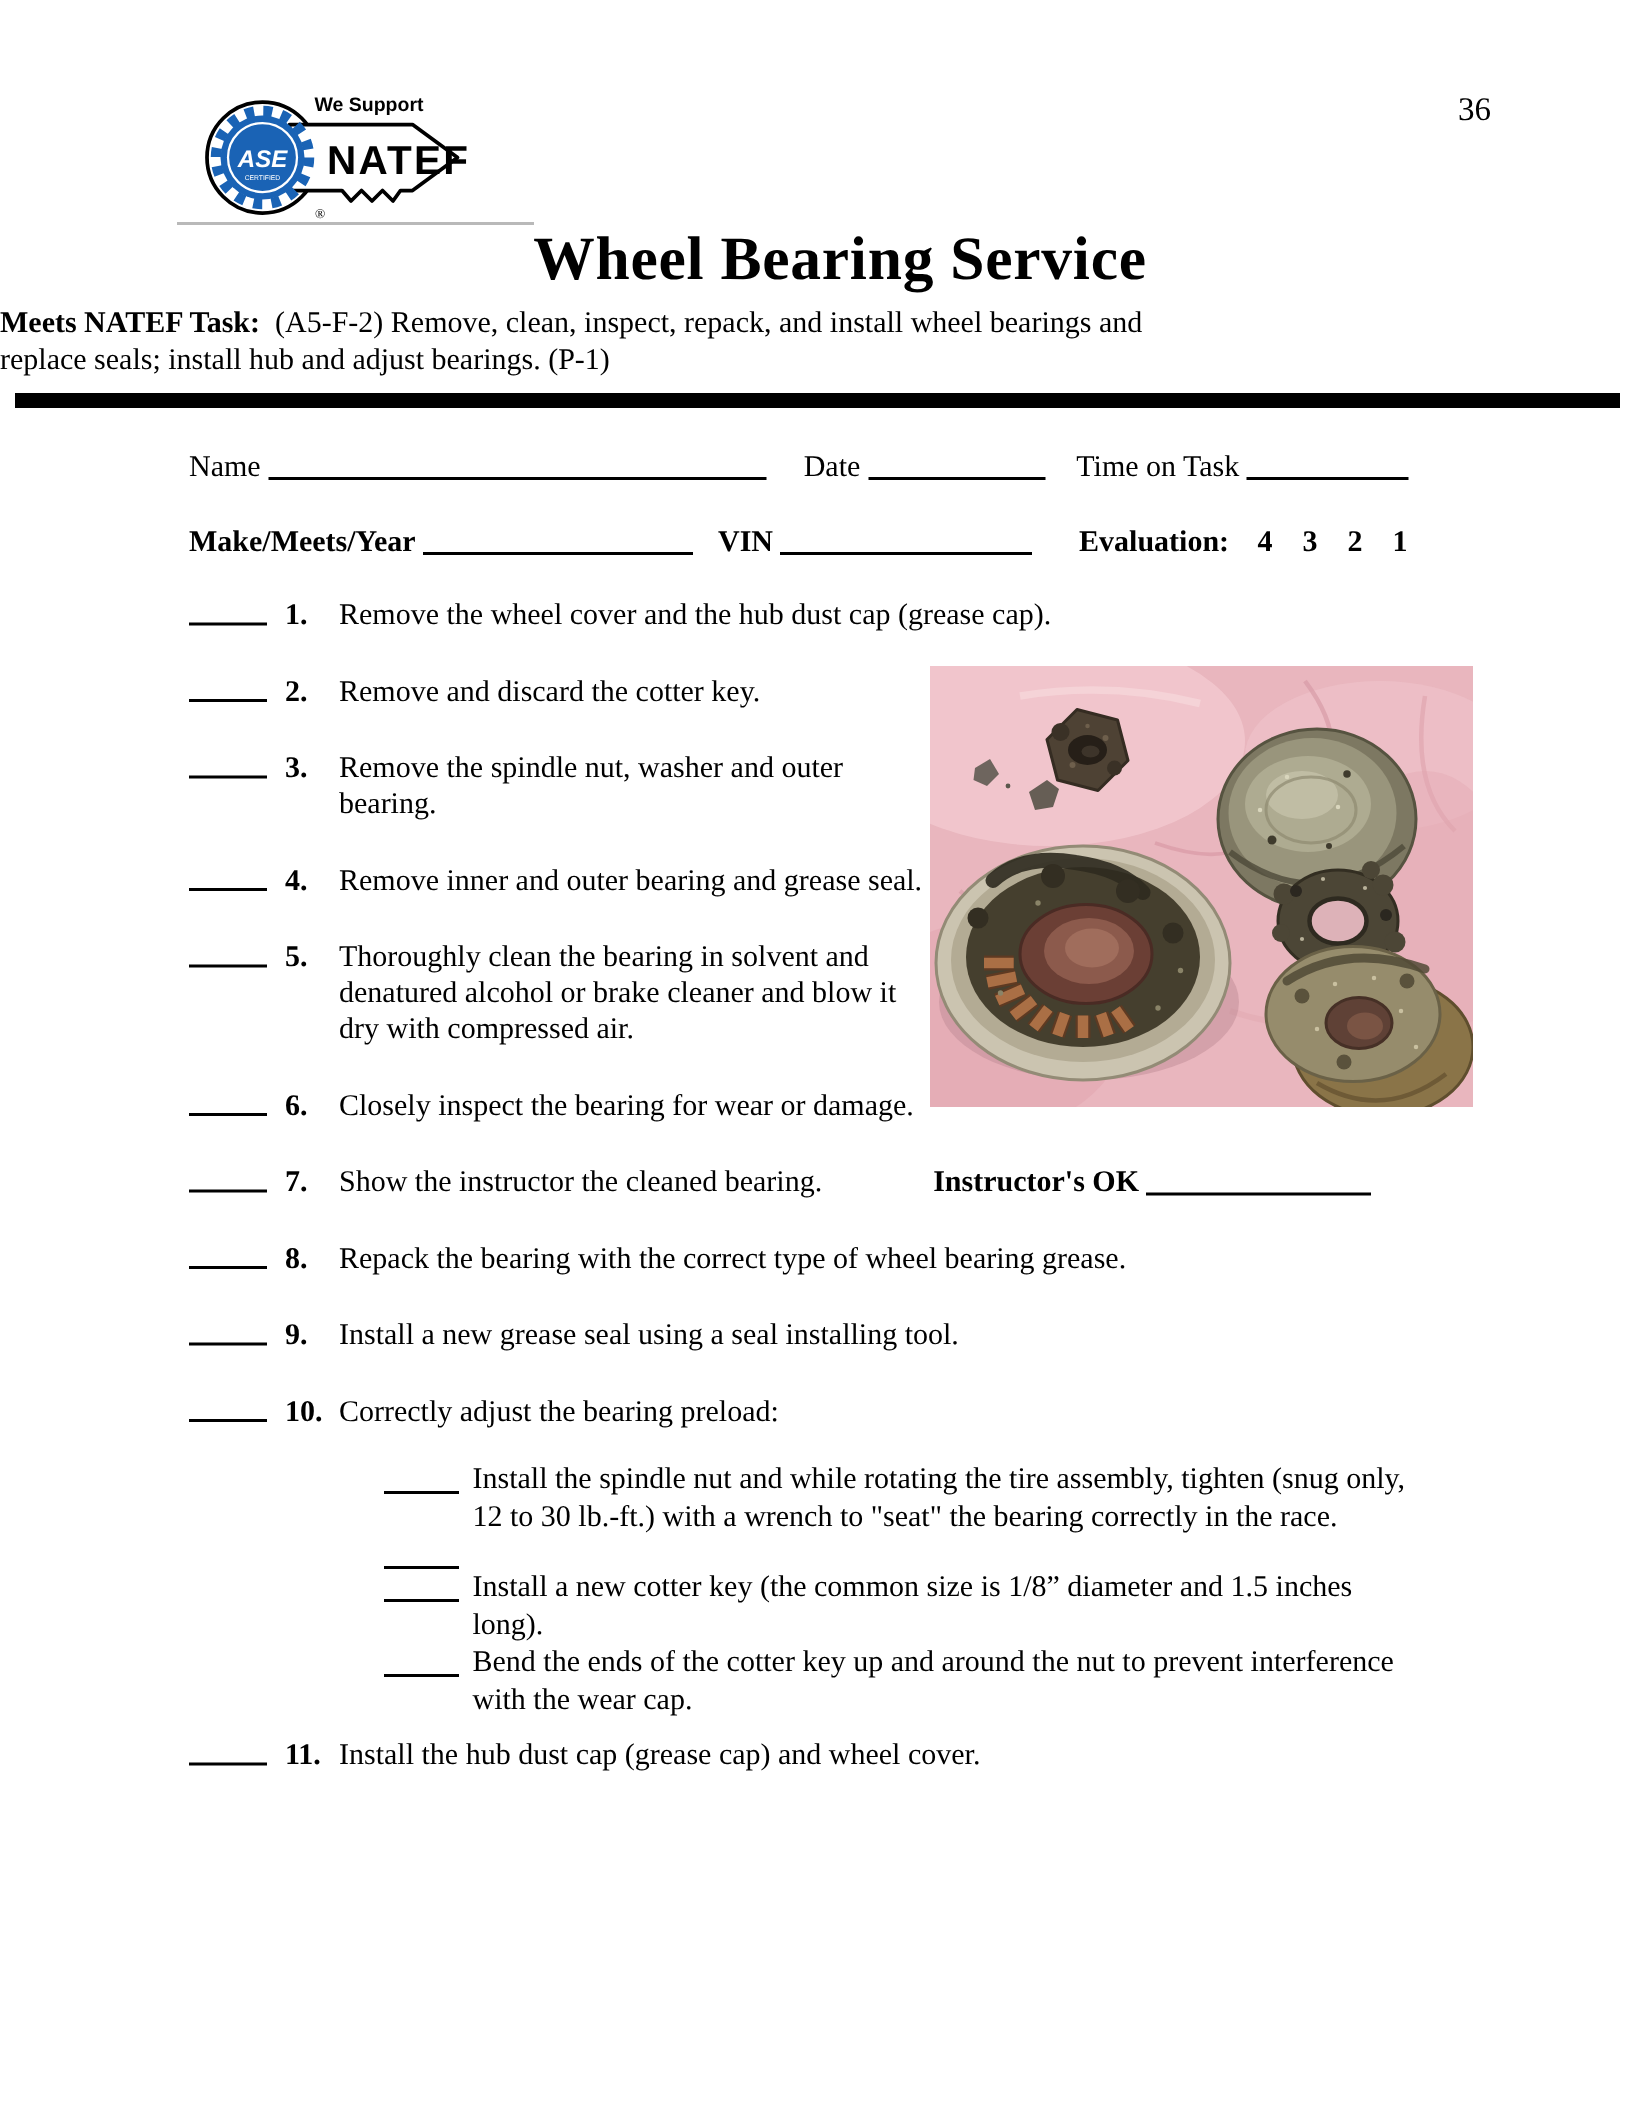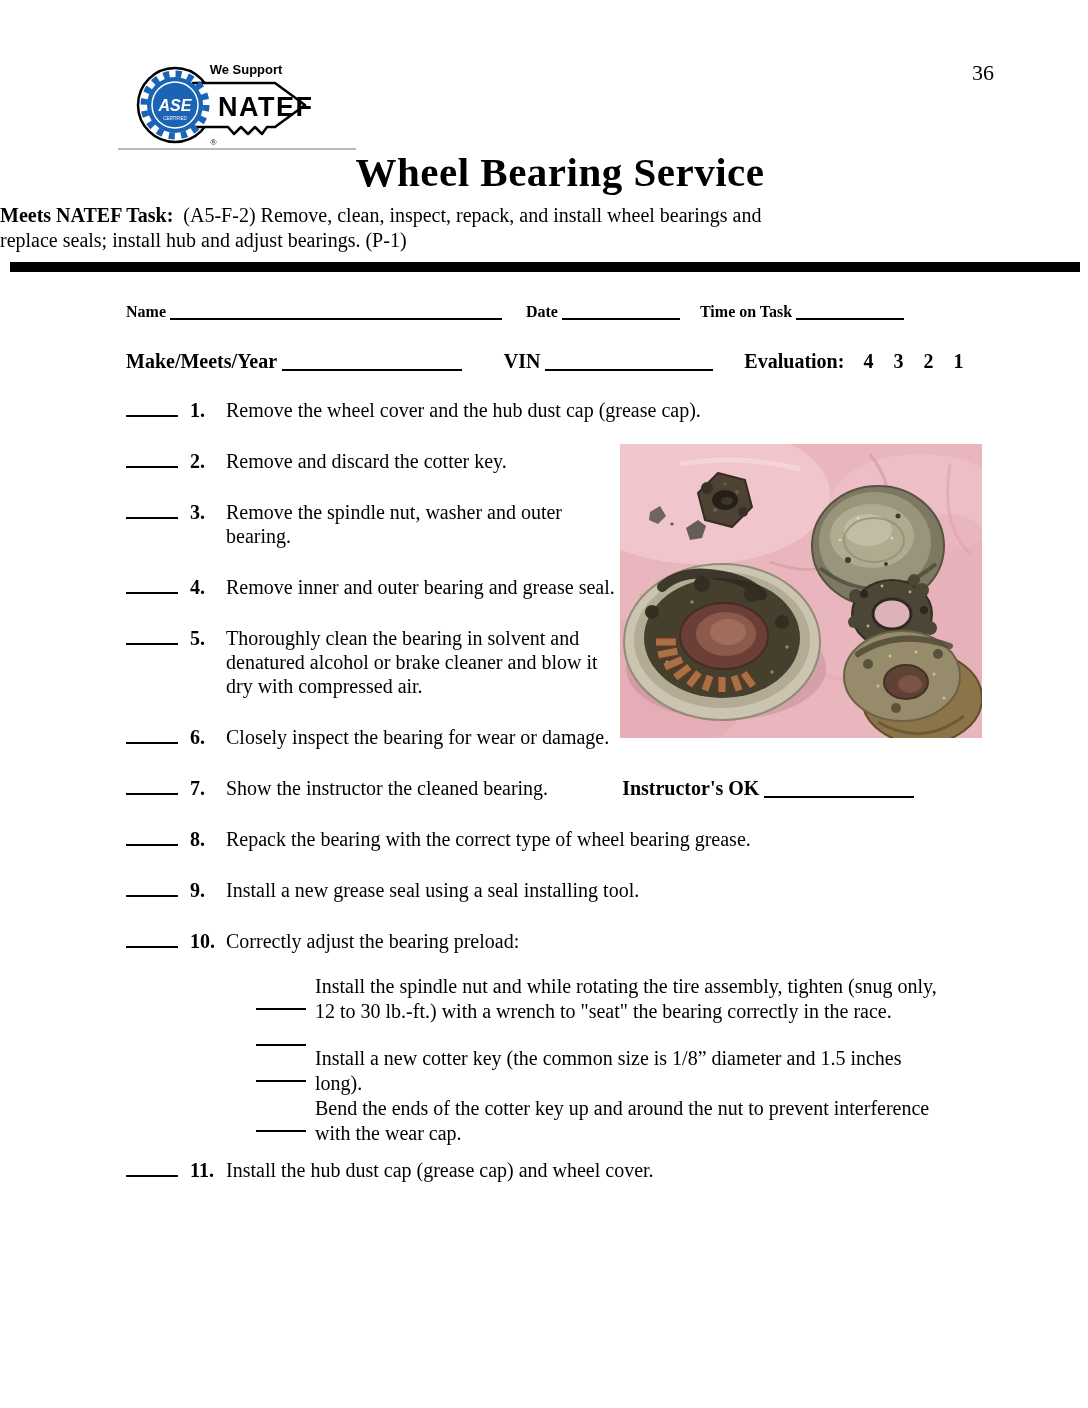--- a/index.html
+++ b/index.html
@@ -16,36 +16,36 @@
   .logo-underedge{position:absolute;left:118px;top:148px;width:238px;height:2px;background:#b9b9b9;}
   .title{position:absolute;left:16px;top:148px;width:100%;text-align:center;
          font-size:41px;font-weight:bold;letter-spacing:.5px;}
   .subtitle{position:absolute;left:0;top:203px;width:100%;
             font-size:20px;line-height:25px;}
   .subtitle b{font-weight:bold;}
   .rule{position:absolute;left:10px;top:262px;width:1070px;height:10px;background:#000;}
 
   .bl{display:inline-block;border-bottom:2px solid #000;vertical-align:-3px;height:18px;}
 
-  .form1{position:absolute;left:126px;top:300px;width:840px;font-size:16px;font-weight:bold;white-space:nowrap;}
+  .form1{position:absolute;left:126px;top:300px;width:840px;font-size:20px;font-weight:normal;white-space:nowrap;}
   .form2{position:absolute;left:126px;top:350px;width:840px;font-size:20px;font-weight:bold;white-space:nowrap;}
   .evalnums{white-space:pre;}
 
   .steps{position:absolute;left:126px;top:398px;width:845px;font-size:20px;}
   .step{display:flex;align-items:flex-start;margin-bottom:27px;line-height:24px;}
   .bl-step{flex:none;width:52px;height:17px;border-bottom:2px solid #000;margin-right:12px;}
   .num{flex:none;width:36px;font-weight:bold;}
   .stxt{flex:0 1 auto;}
   .w400{max-width:400px;}
   .w392{max-width:392px;}
   .instr{flex:none;margin-left:74px;font-weight:bold;white-space:nowrap;}
   .bl-instr{display:inline-block;width:150px;height:17px;border-bottom:2px solid #000;vertical-align:-3px;}
 
   .subs{margin:-3px 0 12px 130px;}
-  .sub{display:flex;align-items:center;line-height:25px;}
+  .sub{display:flex;align-items:flex-start;line-height:25px;}
   .bl-sub{flex:none;width:50px;height:17px;border-bottom:2px solid #000;margin-right:9px;margin-top:3px;}
   .sub .stxt{width:628px;}
   .emph{font-weight:bold;font-style:italic;}
 
   .photo{position:absolute;left:620px;top:444px;width:362px;height:294px;}
 </style>
 </head>
 <body>
 
 <div class="page">
@@ -84,21 +84,21 @@
     <span class="bl" style="width:332px"></span>
     <span style="margin-left:20px">Date</span>
     <span class="bl" style="width:118px"></span>
     <span style="margin-left:16px">Time on Task</span>
     <span class="bl" style="width:108px"></span>
   </div>
 
   <div class="form2">
     <span>Make/Meets/Year</span>
     <span class="bl" style="width:180px"></span>
-    <span style="margin-left:37px">VIN</span>
+    <span style="margin-left:12px">VIN</span>
     <span class="bl" style="width:168px"></span>
     <span style="margin-left:26px">Evaluation:</span>
     <span class="evalnums" style="margin-left:14px">4    3    2    1</span>
   </div>
 
   <div class="steps">
 
     <div class="step">
       <span class="bl-step"></span>
       <span class="num">1.</span>

